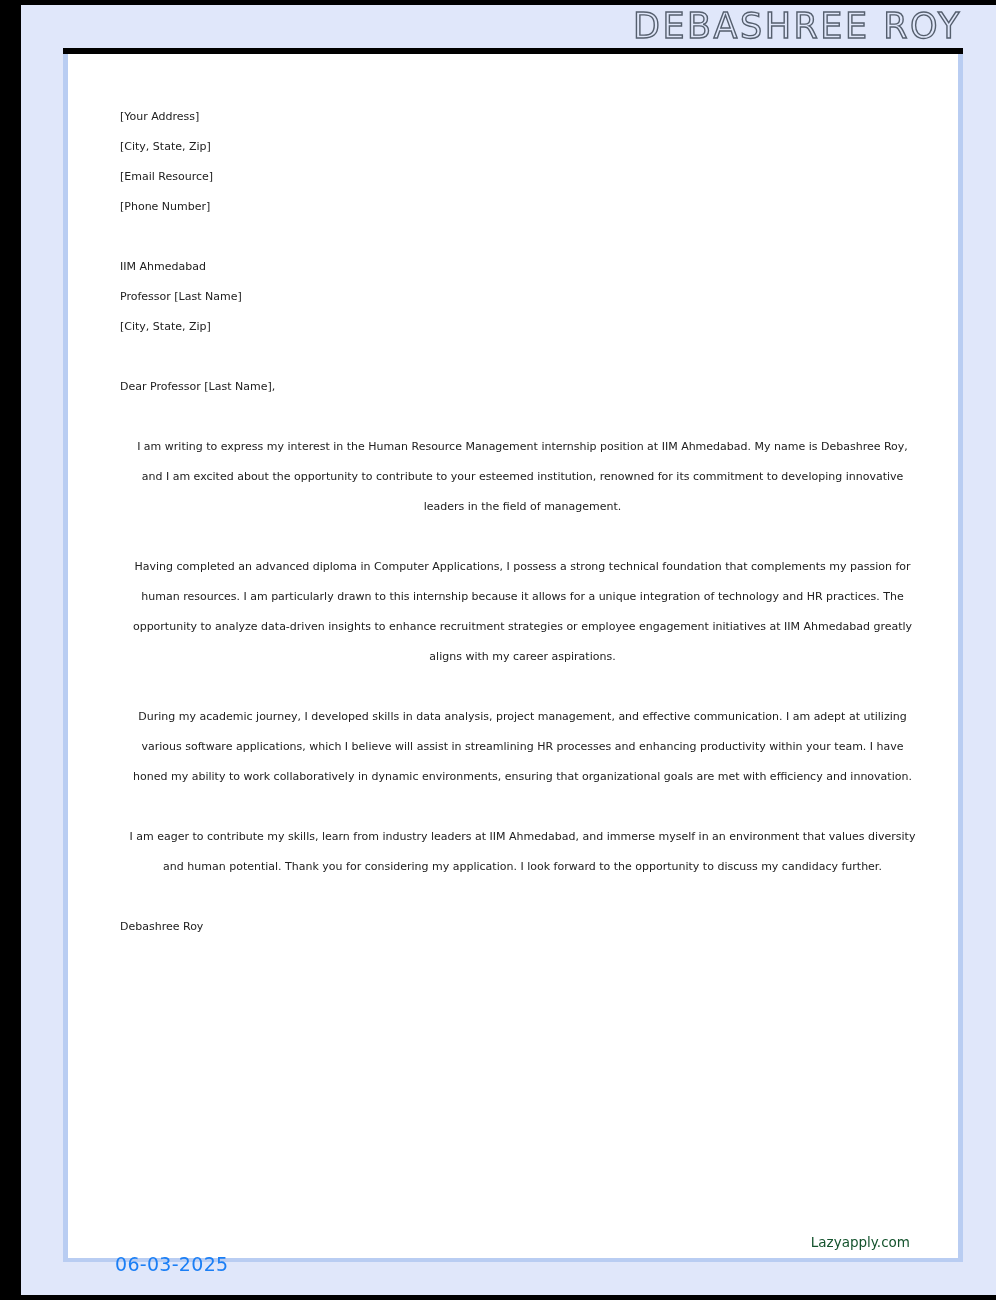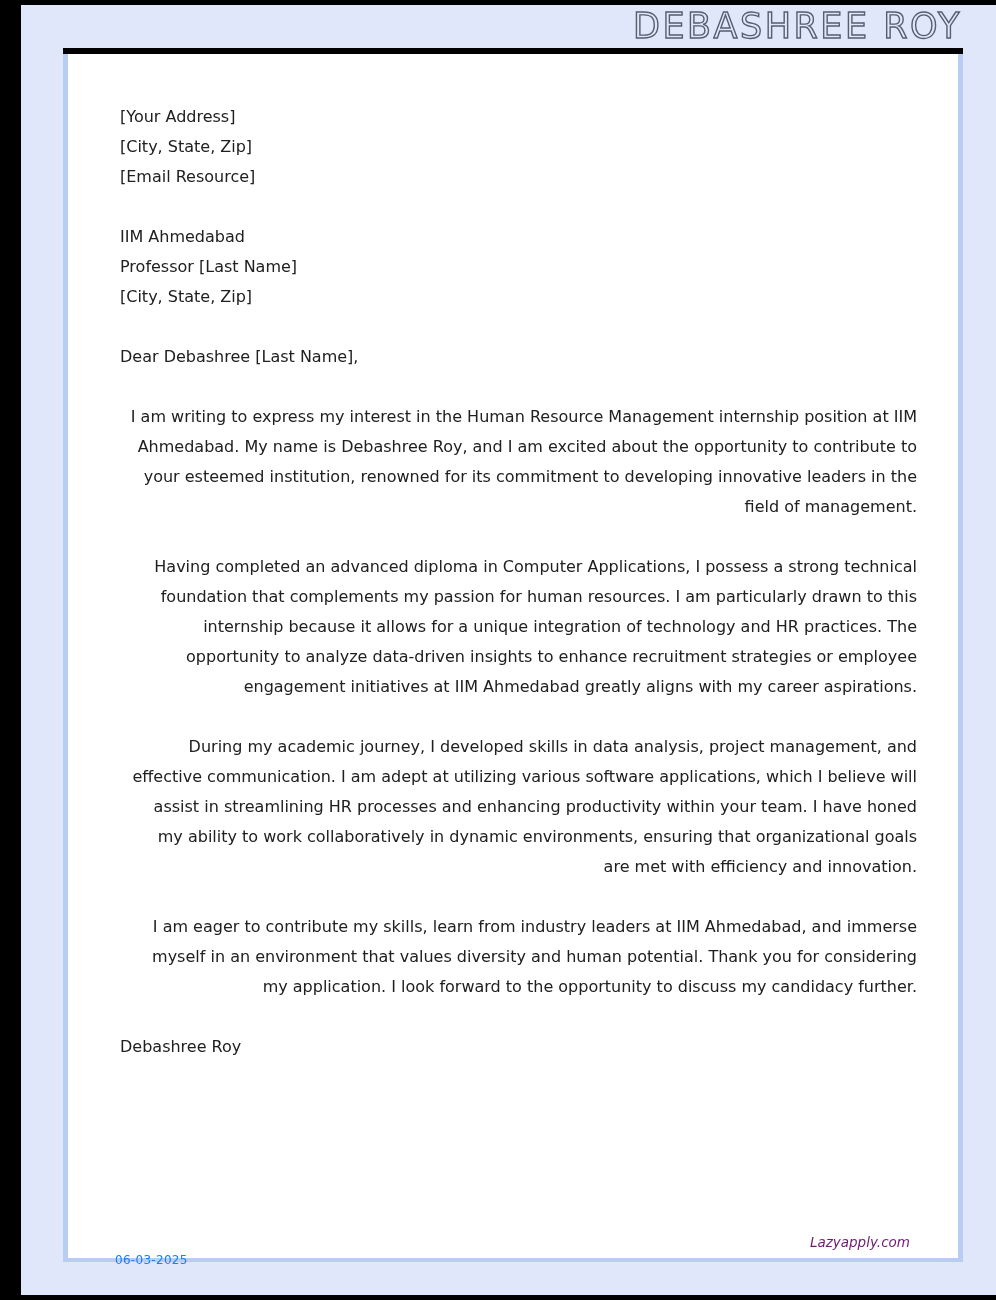--- a/index.html
+++ b/index.html
@@ -73,56 +73,55 @@
     border-bottom: 4px solid #b9cdf2;
     box-sizing: border-box;
     overflow: hidden;
   }
 
   .letter-body {
     position: absolute;
     left: 52px;
     top: 48px;
     width: 797px;
-    font-size: 16px;
+    font-size: 11px;
     line-height: 30px;
     color: #202020;
     font-family: "DejaVu Sans", sans-serif;
   }
 
   .addr-line { white-space: nowrap; }
 
   .block-gap { height: 30px; }
 
   .para {
     margin: 0 0 30px 8px;
-    text-align: right;
+    text-align: center;
   }
   .para:last-child { margin-bottom: 0; }
 
   .sign-line { white-space: nowrap; }
 
   
   .brand {
     position: absolute;
     right: 48px;
     bottom: 8px;
     font-size: 13.5px;
-    color: #701a75;
+    color: #14532d;
     font-family: "DejaVu Sans", sans-serif;
     white-space: nowrap;
-    font-style: italic;
   }
 
   
   .doc-date {
     position: absolute;
     left: 94px;
     top: 1248px;
-    font-size: 12px;
+    font-size: 19px;
     color: #1a7ef5;
     font-family: "DejaVu Sans", sans-serif;
     letter-spacing: 0.3px;
     white-space: nowrap;
   }
 </style>
 </head>
 <body>
 
 <div class="page">
@@ -134,33 +133,34 @@
   <div class="header-rule"></div>
 
   <div class="letter-card">
 
     <div class="letter-body">
 
       <div>
         <div class="addr-line">[Your Address]</div>
         <div class="addr-line">[City, State, Zip]</div>
         <div class="addr-line">[Email Resource]</div>
+        <div class="addr-line">[Phone Number]</div>
       </div>
 
       <div class="block-gap"></div>
 
       <div>
         <div class="addr-line">IIM Ahmedabad</div>
         <div class="addr-line">Professor [Last Name]</div>
         <div class="addr-line">[City, State, Zip]</div>
       </div>
 
       <div class="block-gap"></div>
 
-      <div class="addr-line">Dear Debashree [Last Name],</div>
+      <div class="addr-line">Dear Professor [Last Name],</div>
 
       <div class="block-gap"></div>
 
       <p class="para">I am writing to express my interest in the Human Resource Management internship position at IIM Ahmedabad. My name is Debashree Roy, and I am excited about the opportunity to contribute to your esteemed institution, renowned for its commitment to developing innovative leaders in the field of management.</p>
       <p class="para">Having completed an advanced diploma in Computer Applications, I possess a strong technical foundation that complements my passion for human resources. I am particularly drawn to this internship because it allows for a unique integration of technology and HR practices. The opportunity to analyze data-driven insights to enhance recruitment strategies or employee engagement initiatives at IIM Ahmedabad greatly aligns with my career aspirations.</p>
       <p class="para">During my academic journey, I developed skills in data analysis, project management, and effective communication. I am adept at utilizing various software applications, which I believe will assist in streamlining HR processes and enhancing productivity within your team. I have honed my ability to work collaboratively in dynamic environments, ensuring that organizational goals are met with efficiency and innovation.</p>
       <p class="para">I am eager to contribute my skills, learn from industry leaders at IIM Ahmedabad, and immerse myself in an environment that values diversity and human potential. Thank you for considering my application. I look forward to the opportunity to discuss my candidacy further.</p>
 
       <div>
         <div class="sign-line">Debashree Roy</div>

